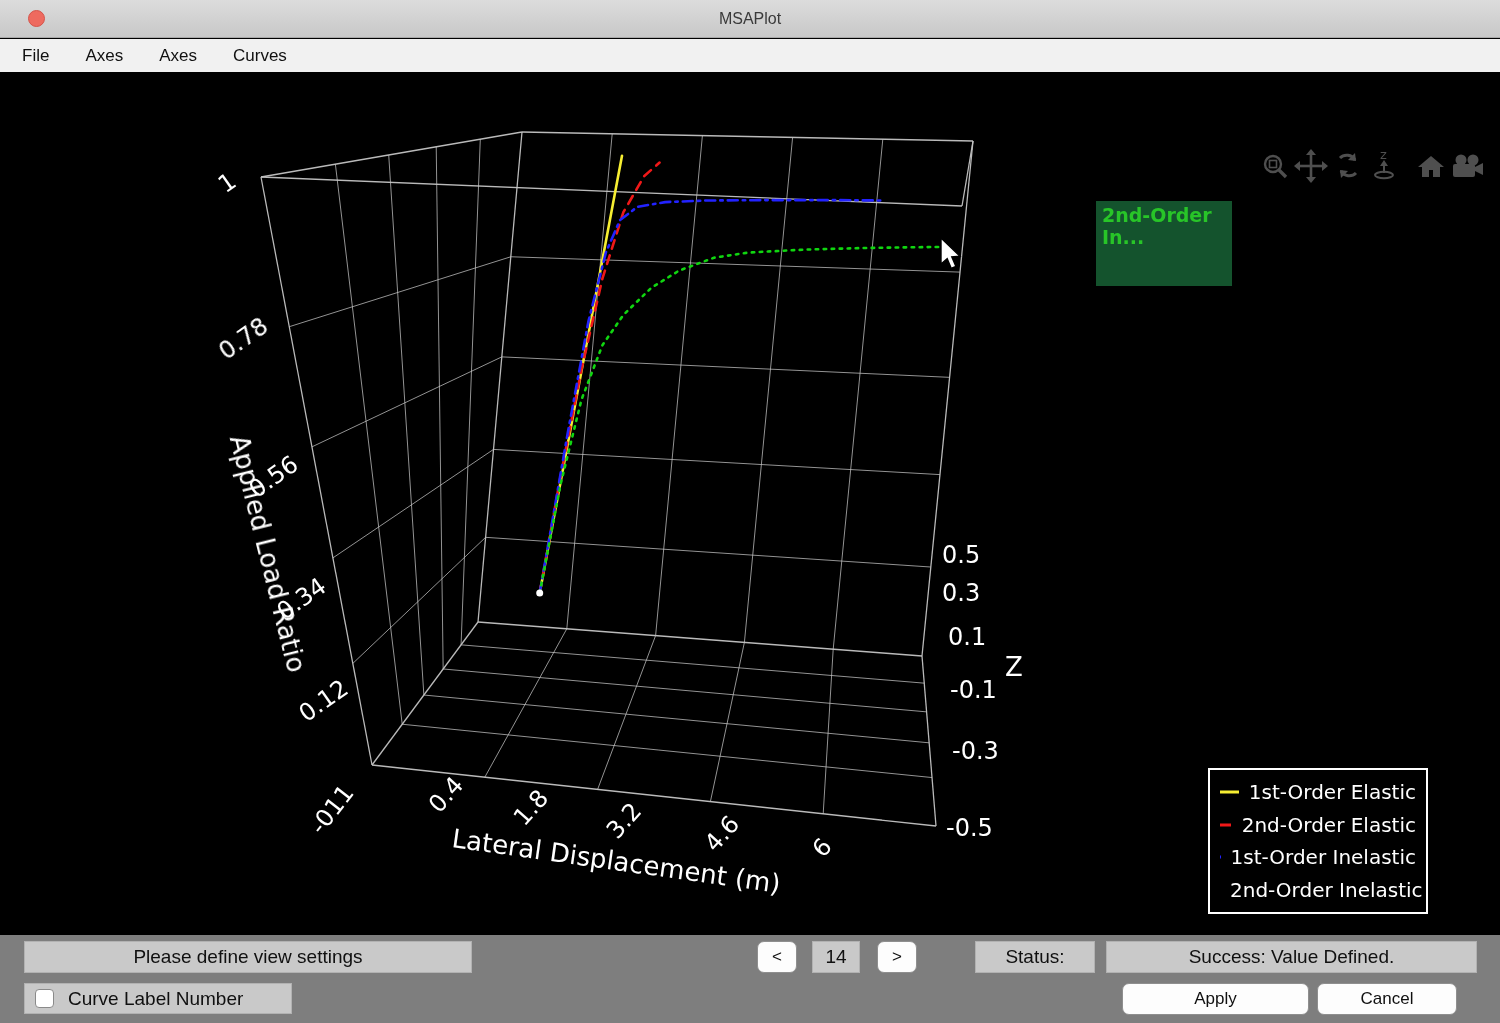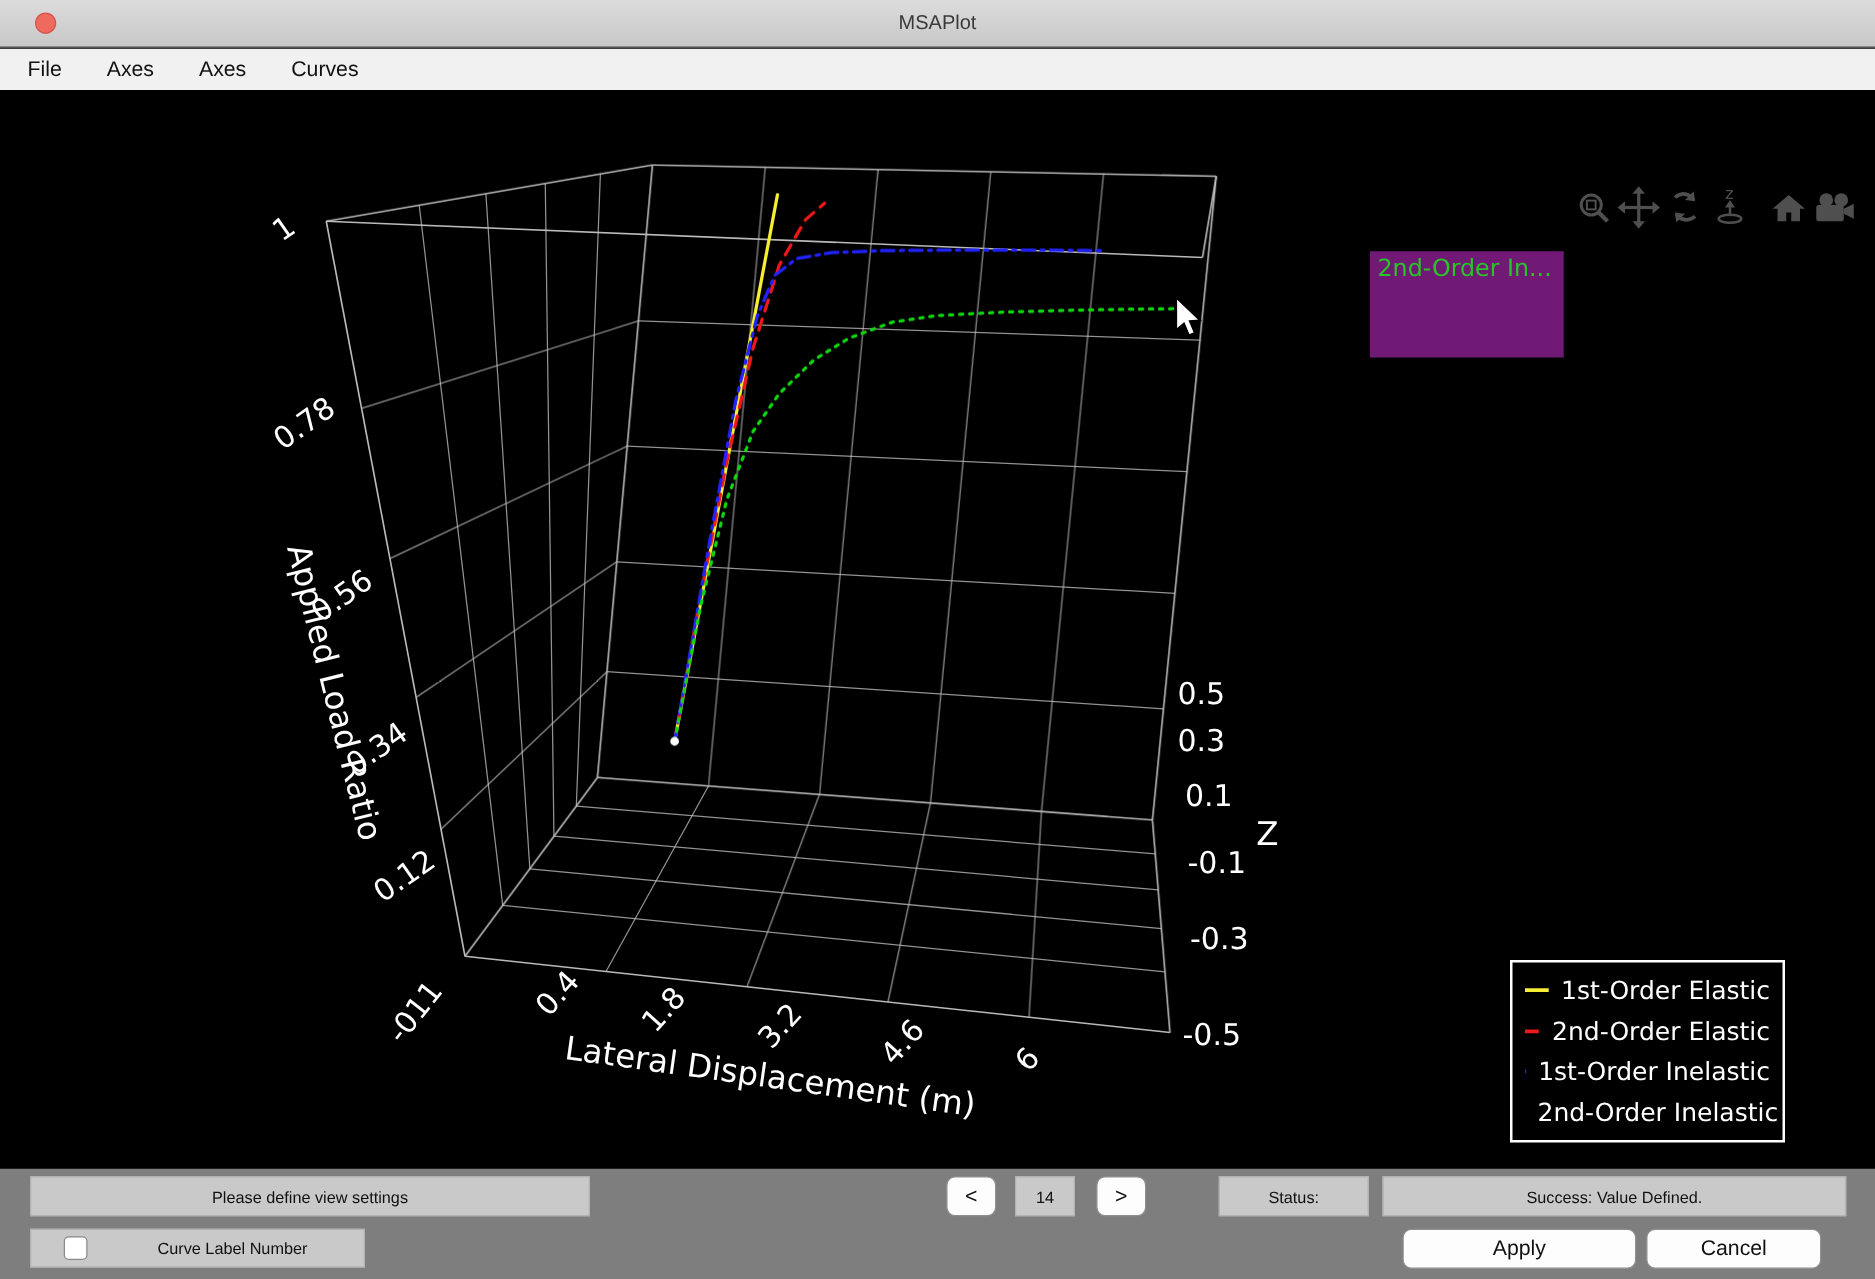--- a/index.html
+++ b/index.html
@@ -24,42 +24,42 @@
   .plot { position:absolute; top:72px; left:0; width:1500px; height:863px; background:#000; }
   .plot svg.canvas { position:absolute; top:0; left:0; }
 
   
   .tip-green { position:absolute; left:969px; top:131px; width:125px; height:81px;
     background:#10d910; color:#173017; font-size:19px; line-height:26px;
     padding:2px 6px; font-family:"DejaVu Sans", sans-serif; }
   .tip-green .ptr { position:absolute; left:-12px; top:33px; width:0; height:0;
     border-top:8px solid transparent; border-bottom:8px solid transparent;
     border-right:12px solid #10d910; }
-  .tip-gray { position:absolute; left:1096px; top:129px; width:155px; height:85px;
-    background:#701a75; color:#28c528; font-size:19px; padding:3px 6px;
-    font-family:"DejaVu Sans", sans-serif; }
+  .tip-gray { position:absolute; left:1096px; top:129px; width:136px; height:85px;
+    background:#14532d; color:#28c528; font-size:19px; padding:3px 6px;
+    font-family:"DejaVu Sans", sans-serif;font-weight:bold; }
 
   
   .legend { position:absolute; left:1208px; top:696px; width:220px; height:146px;
     background:#000; border:2px solid #fff; padding:6px 10px;
     display:flex; flex-direction:column; justify-content:space-around; }
   .legend-row { display:flex; align-items:center; gap:10px; }
   .legend-label { color:#fff; font-size:20px; font-family:"DejaVu Sans", sans-serif; white-space:nowrap; }
 
   
   .bottombar { position:absolute; top:935px; left:0; width:1500px; height:88px; background:#7e7e7e; }
   .gbox { position:absolute; background:#c9c9c9; border:1px solid #b2b2b2;
     display:flex; align-items:center; justify-content:center;
-    font-size:13px; color:#101010; }
+    font-size:19px; color:#101010; }
   .wbtn { position:absolute; background:#fdfdfd; border:1px solid #8f8f8f; border-radius:7px;
     display:flex; align-items:center; justify-content:center;
     font-size:17px; color:#101010; cursor:default; }
   .cb { width:19px; height:19px; background:#fff; border:1px solid #8a8a8a; border-radius:4px;
     margin-right:14px; flex:0 0 auto; }
-  .cb-box { justify-content:flex-start; padding-left:26px;gap:42px; }
+  .cb-box { justify-content:flex-start; padding-left:10px; }
 </style>
 </head>
 <body>
 
 <div class="app">
 
   <div class="titlebar">
     <div class="traffic"></div>
     <div class="title-text">MSAPlot</div>
   </div>

